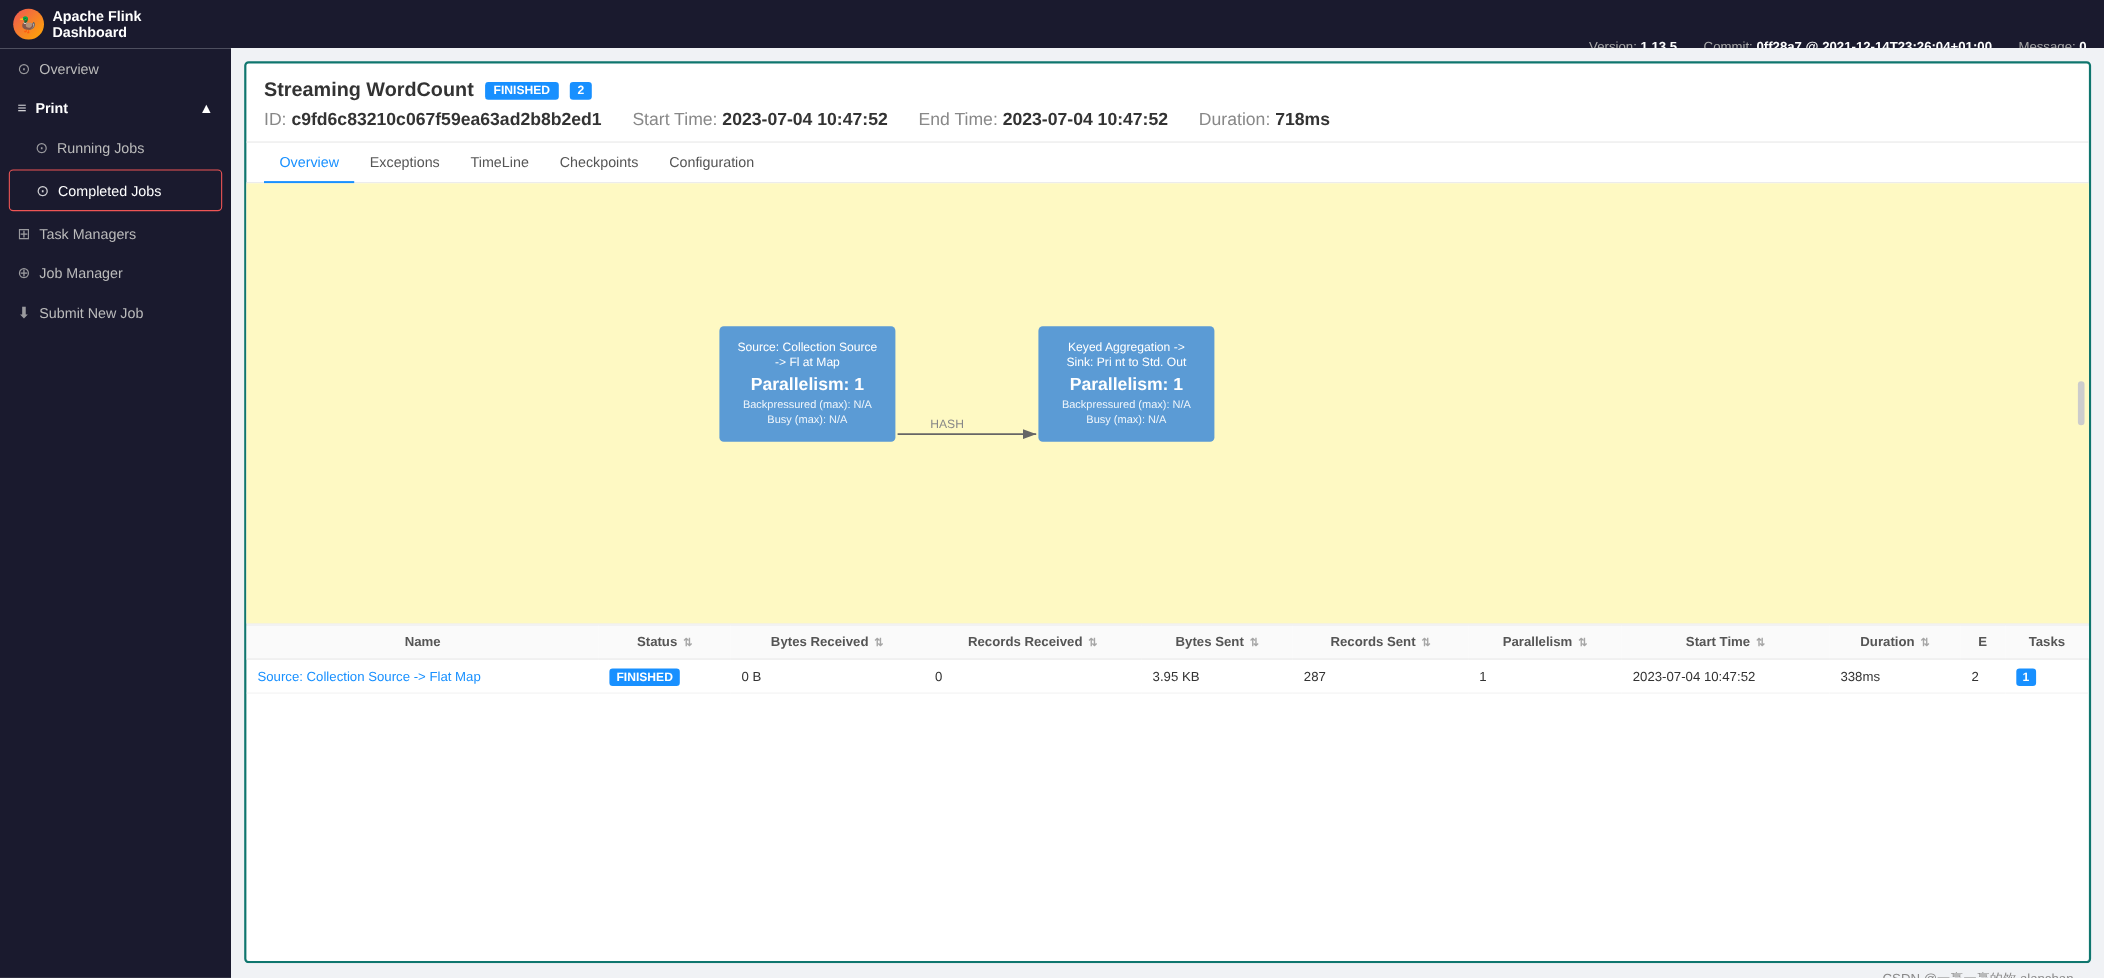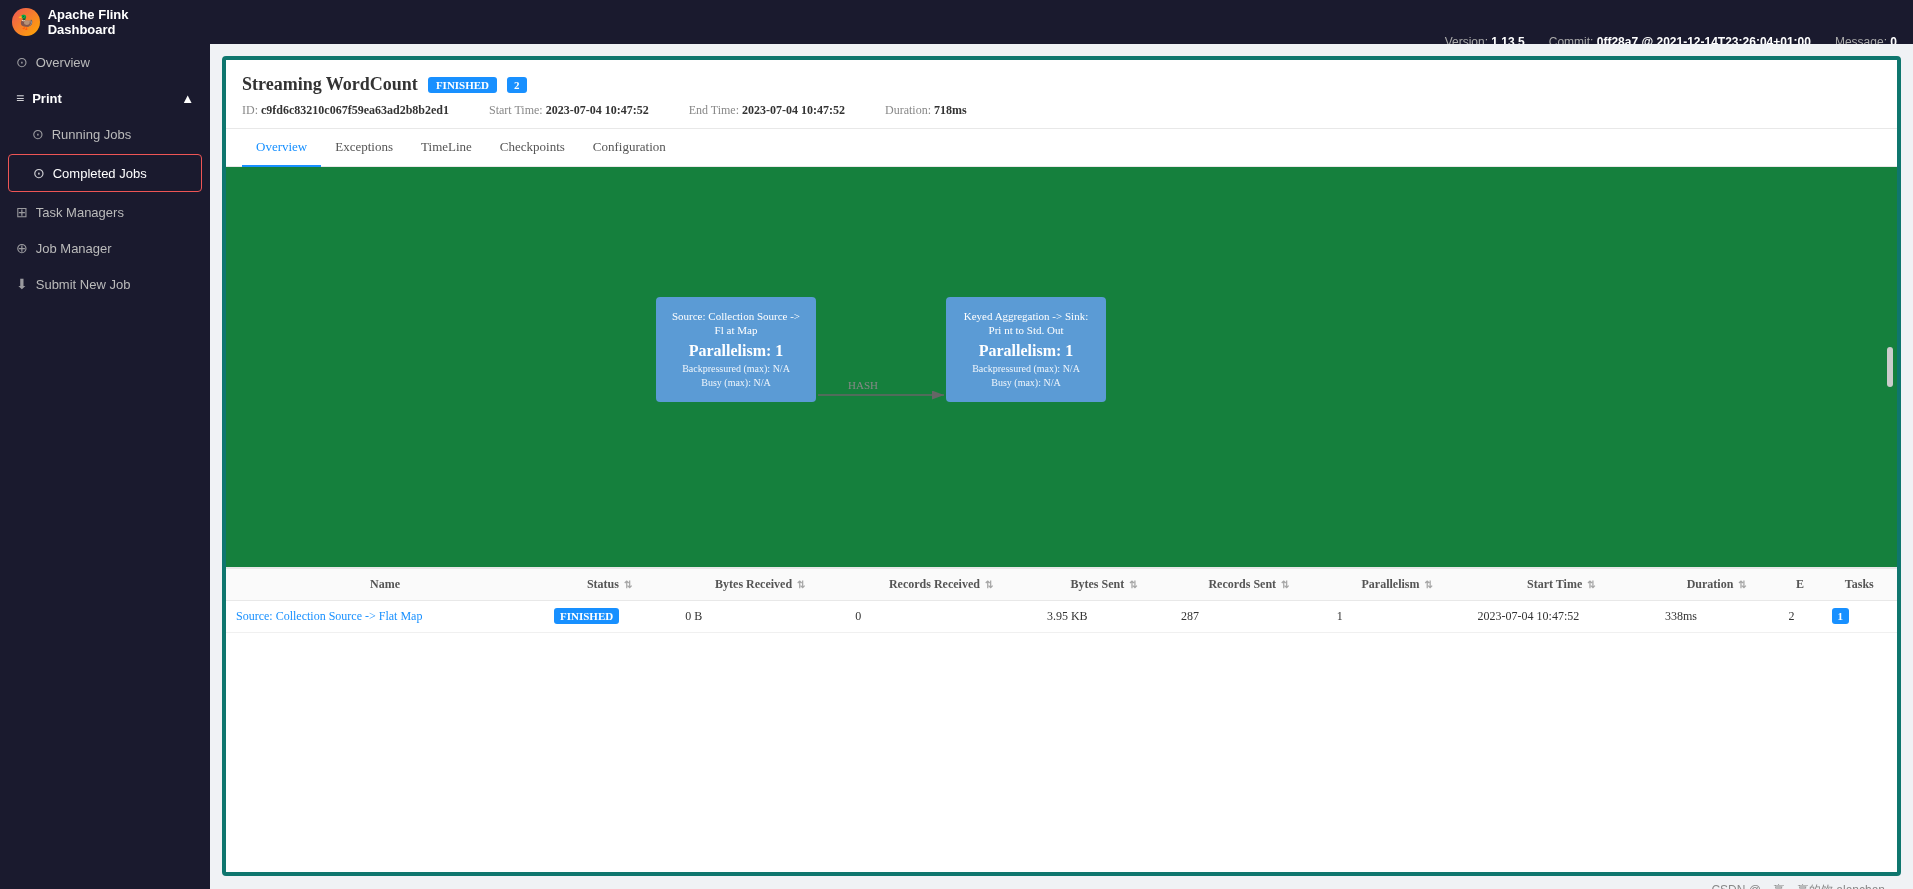--- a/index.html
+++ b/index.html
@@ -72,25 +72,24 @@
     .sidebar-icon { font-size: 14px; opacity: 0.8; }
 
     .content-area {
       flex: 1;
       overflow: auto;
       padding: 12px;
       background: #f0f2f5;
     }
 
     .job-panel {
-      border: 4px solid #0f766e;
+      border: 2px solid #0f766e;
       border-radius: 4px;
       background: #fff;
       min-height: 820px;
-      font-family: Liberation Serif, serif;
     }
 
     .job-header {
       padding: 14px 16px 10px;
       border-bottom: 1px solid #e8e8e8;
     }
     .job-title-row {
       display: flex;
       align-items: center;
       gap: 10px;
@@ -106,21 +105,21 @@
       border-radius: 3px;
     }
     .badge-number {
       background: #1890ff;
       color: #fff;
       font-size: 11px;
       font-weight: 700;
       padding: 2px 7px;
       border-radius: 3px;
     }
-    .job-meta { font-size: 12px; color: #555; display: flex; gap: 40px; flex-wrap: wrap; }
+    .job-meta { font-size: 16px; color: #555; display: flex; gap: 28px; flex-wrap: wrap; }
     .job-meta span { color: #888; }
     .job-meta strong { color: #333; }
 
     .tabs {
       display: flex;
       border-bottom: 1px solid #e8e8e8;
       padding: 0 16px;
     }
     .tab {
       padding: 10px 14px;
@@ -131,21 +130,21 @@
       margin-bottom: -1px;
     }
     .tab.active {
       color: #1890ff;
       border-bottom-color: #1890ff;
     }
 
     .graph-area {
       position: relative;
       height: 400px;
-      background: #15803d;
+      background: #fef9c3;
       overflow: hidden;
     }
 
     .node-box {
       position: absolute;
       background: #5b9bd5;
       color: #fff;
       border-radius: 4px;
       padding: 12px 14px;
       font-size: 11px;

